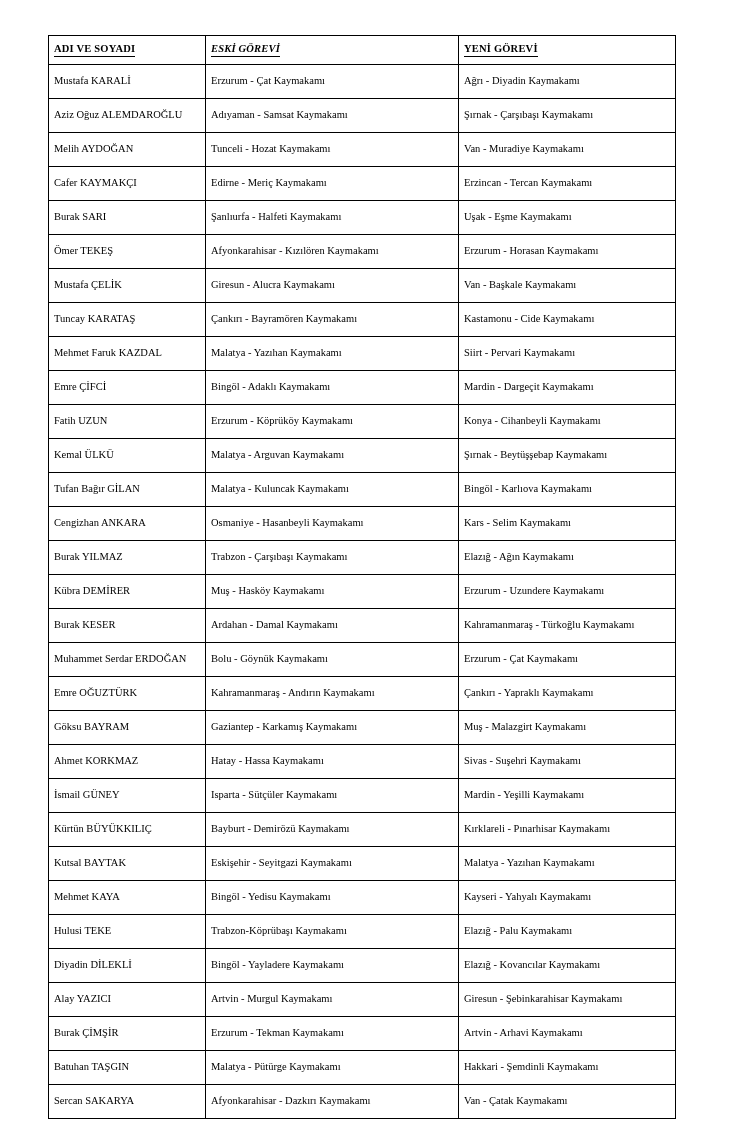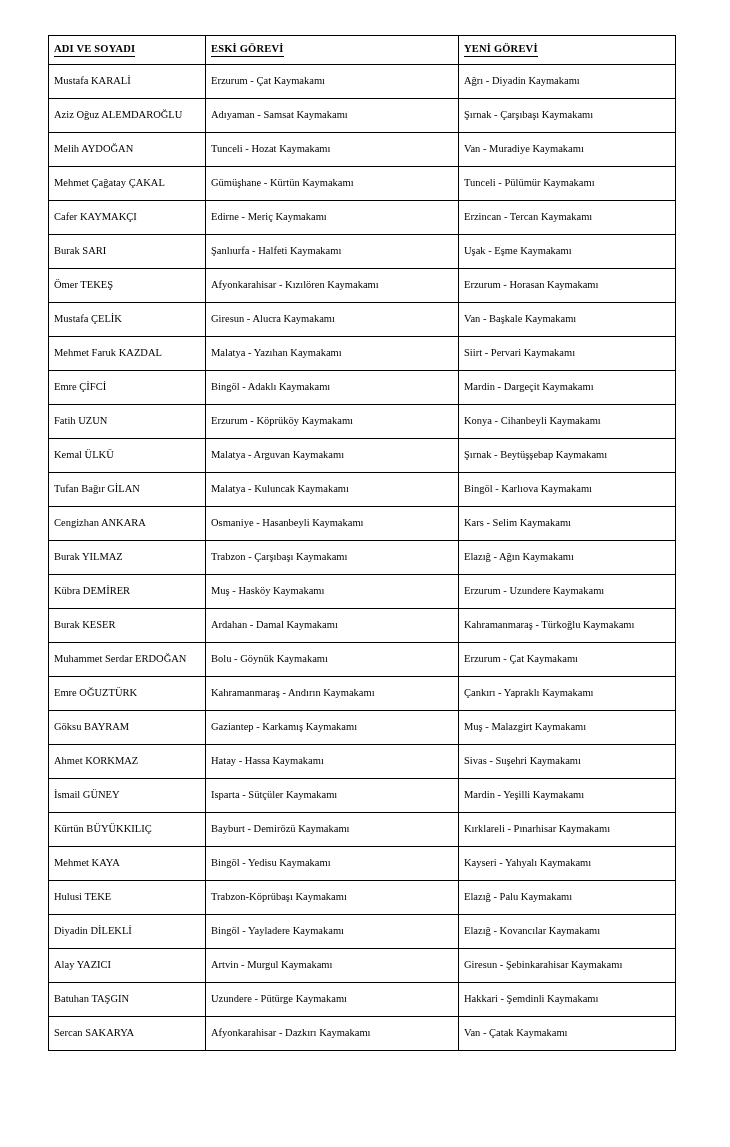--- a/index.html
+++ b/index.html
@@ -48,21 +48,21 @@
     font-size: 10.5px;
     height: 28px;
     letter-spacing: 0.2px;
   }
   .doc-table thead th span.hdr {
     border-bottom: 1px solid #000;
     padding-bottom: 1px;
     display: inline-block;
   }
   .col-name { width: 146px; }
-  .col-old  { width: 242px; }
+  .col-old  { width: 242px; font-style: italic; }
   .col-new  { width: 206px; }
   .cell-name {
     padding-left: 6px;
   }
   .cell-old, .cell-new {
     padding-left: 6px;
   }
 </style>
 </head>
 <body>
@@ -86,45 +86,45 @@
           <td class="cell-name">Aziz Oğuz ALEMDAROĞLU</td>
           <td class="cell-old">Adıyaman - Samsat Kaymakamı</td>
           <td class="cell-new">Şırnak - Çarşıbaşı Kaymakamı</td>
         </tr>
         <tr>
           <td class="cell-name">Melih AYDOĞAN</td>
           <td class="cell-old">Tunceli - Hozat Kaymakamı</td>
           <td class="cell-new">Van - Muradiye Kaymakamı</td>
         </tr>
         <tr>
-          <td class="cell-name">Mehmet Çağatay ÇAKAL</td>
-          <td class="cell-old">Gümüşhane - Kürtün Kaymakamı</td>
-          <td class="cell-new">Tunceli - Pülümür Kaymakamı</td>
-        </tr>
-        <tr>
           <td class="cell-name">Cafer KAYMAKÇI</td>
           <td class="cell-old">Edirne - Meriç Kaymakamı</td>
           <td class="cell-new">Erzincan - Tercan Kaymakamı</td>
         </tr>
         <tr>
           <td class="cell-name">Burak SARI</td>
           <td class="cell-old">Şanlıurfa - Halfeti Kaymakamı</td>
           <td class="cell-new">Uşak - Eşme Kaymakamı</td>
         </tr>
         <tr>
           <td class="cell-name">Ömer TEKEŞ</td>
           <td class="cell-old">Afyonkarahisar - Kızılören Kaymakamı</td>
           <td class="cell-new">Erzurum - Horasan Kaymakamı</td>
         </tr>
         <tr>
           <td class="cell-name">Mustafa ÇELİK</td>
           <td class="cell-old">Giresun - Alucra Kaymakamı</td>
           <td class="cell-new">Van - Başkale Kaymakamı</td>
         </tr>
         <tr>
+          <td class="cell-name">Tuncay KARATAŞ</td>
+          <td class="cell-old">Çankırı - Bayramören Kaymakamı</td>
+          <td class="cell-new">Kastamonu - Cide Kaymakamı</td>
+        </tr>
+        <tr>
           <td class="cell-name">Mehmet Faruk KAZDAL</td>
           <td class="cell-old">Malatya - Yazıhan Kaymakamı</td>
           <td class="cell-new">Siirt - Pervari Kaymakamı</td>
         </tr>
         <tr>
           <td class="cell-name">Emre ÇİFCİ</td>
           <td class="cell-old">Bingöl - Adaklı Kaymakamı</td>
           <td class="cell-new">Mardin - Dargeçit Kaymakamı</td>
         </tr>
         <tr>
@@ -186,42 +186,52 @@
           <td class="cell-name">İsmail GÜNEY</td>
           <td class="cell-old">Isparta - Sütçüler Kaymakamı</td>
           <td class="cell-new">Mardin - Yeşilli Kaymakamı</td>
         </tr>
         <tr>
           <td class="cell-name">Kürtün BÜYÜKKILIÇ</td>
           <td class="cell-old">Bayburt - Demirözü Kaymakamı</td>
           <td class="cell-new">Kırklareli - Pınarhisar Kaymakamı</td>
         </tr>
         <tr>
+          <td class="cell-name">Kutsal BAYTAK</td>
+          <td class="cell-old">Eskişehir - Seyitgazi Kaymakamı</td>
+          <td class="cell-new">Malatya - Yazıhan Kaymakamı</td>
+        </tr>
+        <tr>
           <td class="cell-name">Mehmet KAYA</td>
           <td class="cell-old">Bingöl - Yedisu Kaymakamı</td>
           <td class="cell-new">Kayseri - Yahyalı Kaymakamı</td>
         </tr>
         <tr>
           <td class="cell-name">Hulusi TEKE</td>
           <td class="cell-old">Trabzon-Köprübaşı Kaymakamı</td>
           <td class="cell-new">Elazığ - Palu Kaymakamı</td>
         </tr>
         <tr>
           <td class="cell-name">Diyadin DİLEKLİ</td>
           <td class="cell-old">Bingöl - Yayladere Kaymakamı</td>
           <td class="cell-new">Elazığ - Kovancılar Kaymakamı</td>
         </tr>
         <tr>
           <td class="cell-name">Alay YAZICI</td>
           <td class="cell-old">Artvin - Murgul Kaymakamı</td>
           <td class="cell-new">Giresun - Şebinkarahisar Kaymakamı</td>
         </tr>
         <tr>
+          <td class="cell-name">Burak ÇİMŞİR</td>
+          <td class="cell-old">Erzurum - Tekman Kaymakamı</td>
+          <td class="cell-new">Artvin - Arhavi Kaymakamı</td>
+        </tr>
+        <tr>
           <td class="cell-name">Batuhan TAŞGIN</td>
-          <td class="cell-old">Uzundere - Pütürge Kaymakamı</td>
+          <td class="cell-old">Malatya - Pütürge Kaymakamı</td>
           <td class="cell-new">Hakkari - Şemdinli Kaymakamı</td>
         </tr>
         <tr>
           <td class="cell-name">Sercan SAKARYA</td>
           <td class="cell-old">Afyonkarahisar - Dazkırı Kaymakamı</td>
           <td class="cell-new">Van - Çatak Kaymakamı</td>
         </tr>
       </tbody>
   </table>
 </div>

